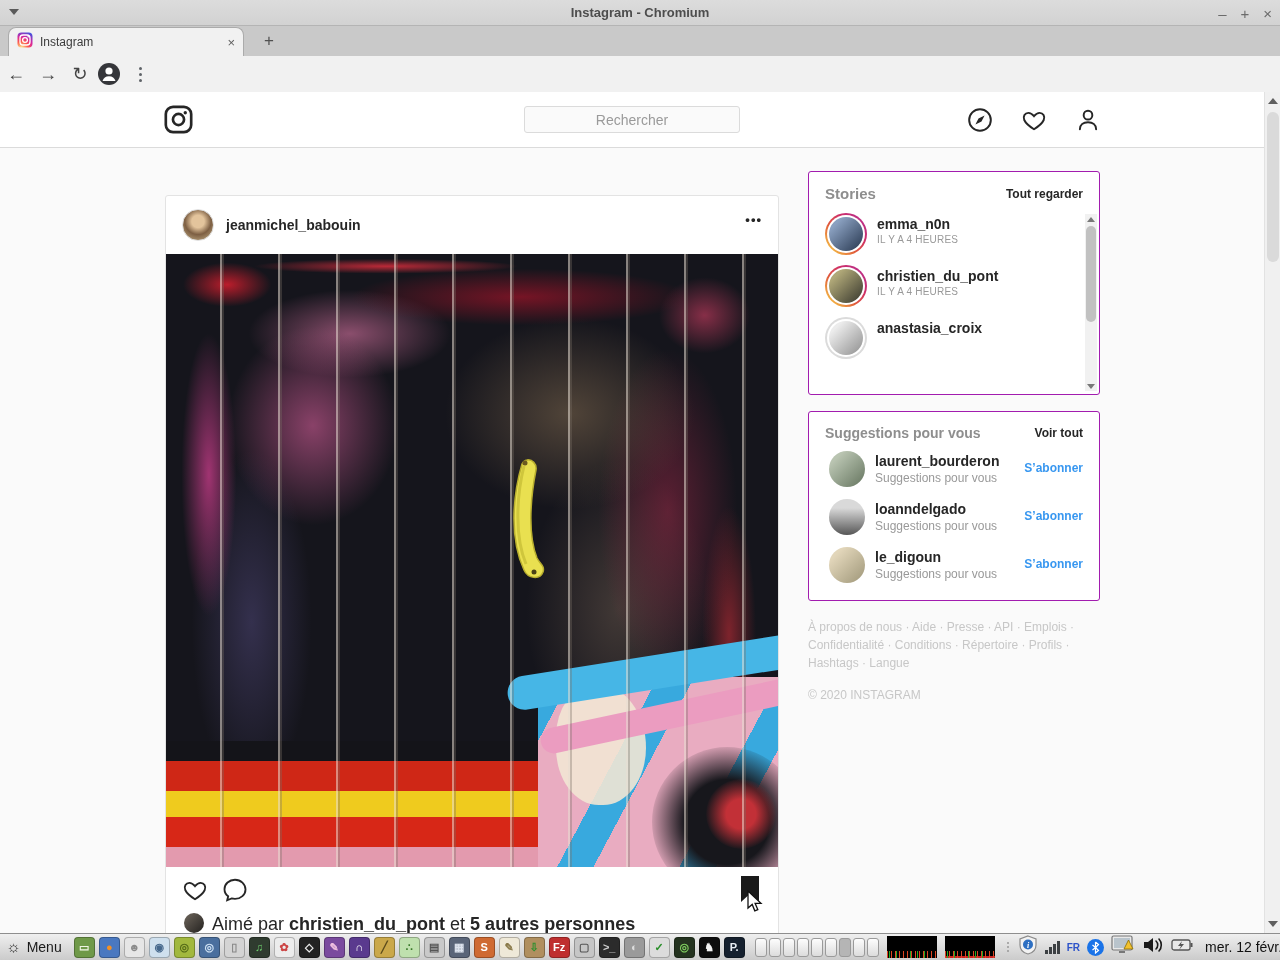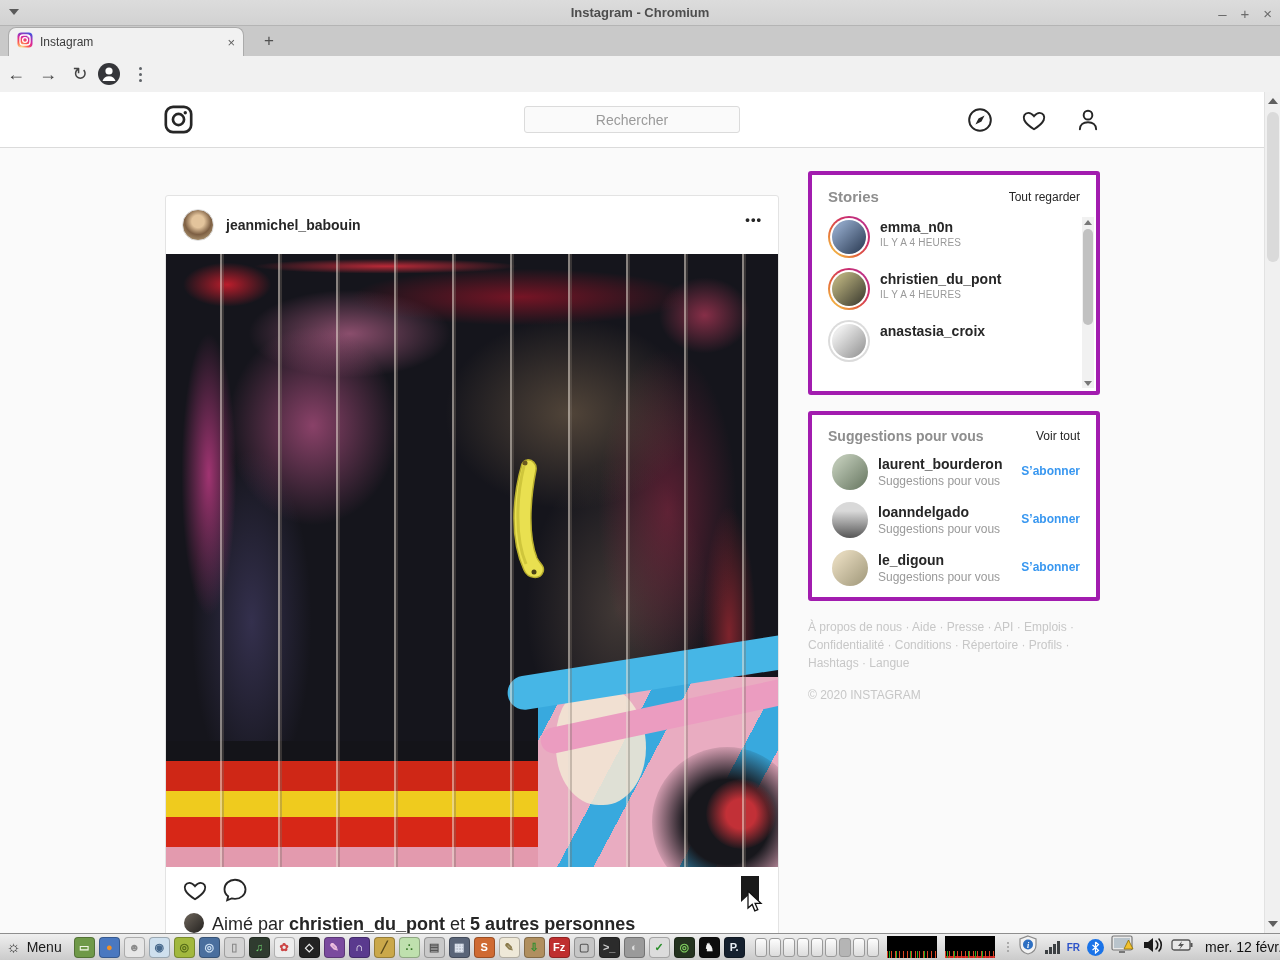--- a/index.html
+++ b/index.html
@@ -108,26 +108,26 @@
   .liked-text{position:absolute;left:46px;top:3px;font-size:18px;color:#262626;}
   .liked-text b{font-weight:bold;}
 
   
   .sidebar{position:absolute;left:808px;top:23px;width:292px;}
   .sb-profile{position:relative;height:52px;margin-bottom:15px;}
   .sb-avatar{position:absolute;left:4px;top:0;width:52px;height:52px;
     background:radial-gradient(circle at 50% 42%,#c3a489 24%,#6e6a66 62%,#a89a8a 100%);}
   .sb-username{position:absolute;left:68px;top:17px;font-size:14px;font-weight:bold;color:#262626;}
 
-  .sb-card{position:relative;background:#fff;border:4px solid #a21caf;border-radius:3px;overflow:hidden;}
+  .sb-card{position:relative;background:#fff;border:1px solid #a21caf;border-radius:3px;overflow:hidden;}
   .stories-card{height:224px;margin-bottom:16px;}
   .sugg-card{height:190px;}
   .card-head{display:flex;justify-content:space-between;align-items:center;padding:13px 16px 6px 16px;}
   .card-title{font-size:15px;font-weight:bold;color:#8e8e8e;}
-  .card-action{font-size:12px;font-weight:normal;color:#262626;}
+  .card-action{font-size:12px;font-weight:bold;color:#262626;}
 
   .story-row{position:relative;height:52px;text-align:center;}
   .ring{position:absolute;left:16px;top:5px;width:42px;height:42px;border-radius:50%;padding:2px;
     background:linear-gradient(45deg,#f5bf45 10%,#e05a3a 40%,#cf2f68 65%,#b82e8a 90%);}
   .ring.seen{background:#dbdbdb;}
   .ring .inner{width:100%;height:100%;border-radius:50%;background:#fff;padding:2px;}
   .ring .ph{width:100%;height:100%;border-radius:50%;}
   .ph-emma{background:linear-gradient(135deg,#8aa0c0 20%,#26364e);}
   .ph-charlotte{background:linear-gradient(135deg,#aab8aa 20%,#44523f);}
   .ph-christien{background:linear-gradient(135deg,#b0a878 20%,#35352c);}

